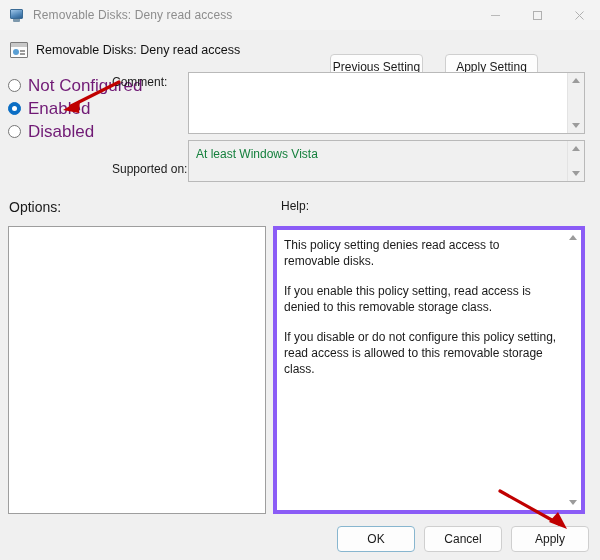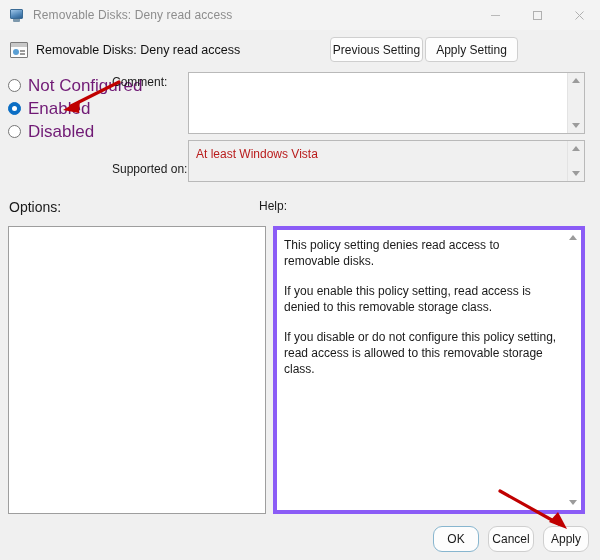--- a/index.html
+++ b/index.html
@@ -120,23 +120,23 @@
     background: #9a9a9a;
   }
   .policy-title {
     font-size: 12.5px;
     color: #111;
     white-space: nowrap;
   }
   .nav-buttons {
     position: absolute;
     left: 330px;
-    top: 3px;
-    display: flex;
-    gap: 2px;
+    top: 20px;
+    display: flex;
+    gap: 22px;
   }
   .btn {
     font-family: "Liberation Sans", sans-serif;
     font-size: 12px;
     color: #1a1a1a;
     background: #fdfdfd;
     border: 1px solid #cfcfcf;
     border-radius: 4px;
     padding: 0;
     height: 25px;
@@ -231,21 +231,21 @@
     height: 42px;
     background: #f0f0f0;
     border: 1px solid #b9b9b9;
     box-sizing: border-box;
     display: flex;
   }
   .supported-text {
     flex: 1;
     padding: 6px 0 0 7px;
     font-size: 12px;
-    color: #b91c1c;
+    color: #15803d;
   }
 
   
   .vscroll {
     width: 16px;
     background: #f0f0f0;
     border-left: 1px solid #e3e3e3;
     display: flex;
     flex-direction: column;
     justify-content: space-between;
@@ -275,21 +275,21 @@
 
   
   .lbl-options {
     position: absolute;
     left: 9px;
     top: 199px;
     font-size: 14px;
   }
   .lbl-help {
     position: absolute;
-    left: 259px;
+    left: 281px;
     top: 199px;
     font-size: 12px;
   }
 
   
   .options-panel {
     position: absolute;
     left: 8px;
     top: 226px;
     width: 258px;
@@ -330,23 +330,22 @@
     height: 38px;
   }
   .footer-buttons {
     position: absolute;
     right: 11px;
     top: 4px;
     display: flex;
     gap: 9px;
   }
   .btn-action {
-    width: 46px;
+    width: 78px;
     height: 26px;
-    border-radius: 9px;
   }
   .btn-default {
     border: 1px solid #88b6cf;
     background: #fdfdfd;
   }
 
   
   .annot {
     position: absolute;
     left: 0; top: 0;

